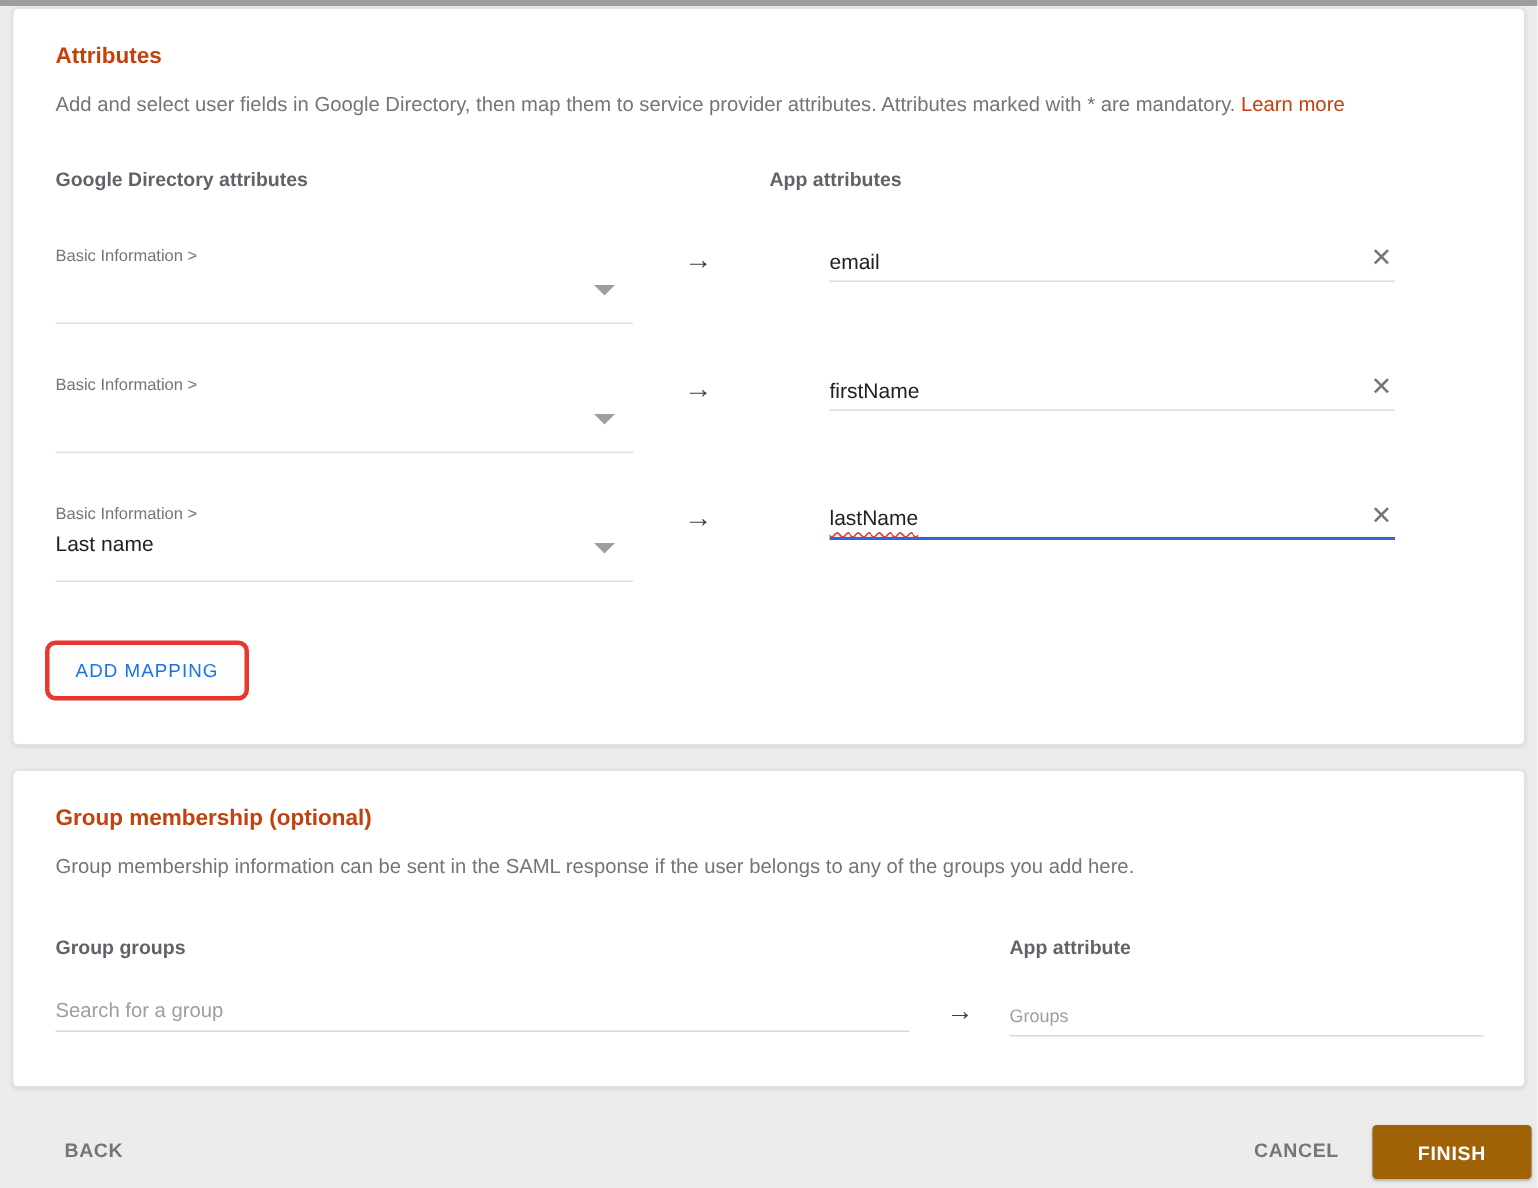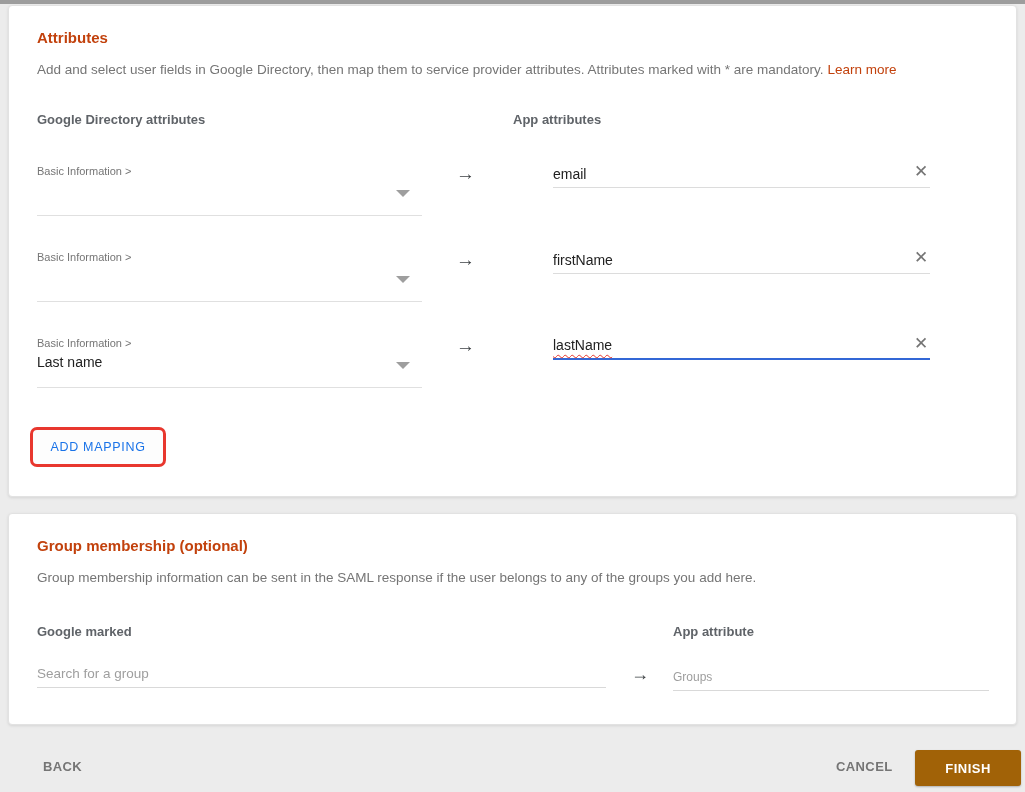--- a/index.html
+++ b/index.html
@@ -170,21 +170,21 @@
 
   <div class="annotation-box">
     <button class="add-mapping-btn">ADD MAPPING</button>
   </div>
 </section>
 
 <section class="card card-groups">
   <h2 class="card-title">Group membership (optional)</h2>
   <p class="card-desc">Group membership information can be sent in the SAML response if the user belongs to any of the groups you add here.</p>
 
-  <div class="col-header left" style="top:110px;">Google marked</div>
+  <div class="col-header left" style="top:110px;">Group groups</div>
   <div class="col-header" style="top:110px; left:664px;">App attribute</div>
 
   <input class="group-field group-search" type="text" placeholder="Search for a group" style="">
   <span class="group-arrow">→</span>
   <input class="group-field group-app" type="text" placeholder="Groups" style="">
 </section>
 
 <button class="footer-btn back-btn">BACK</button>
 <button class="footer-btn cancel-btn">CANCEL</button>
 <button class="finish-btn">FINISH</button>

